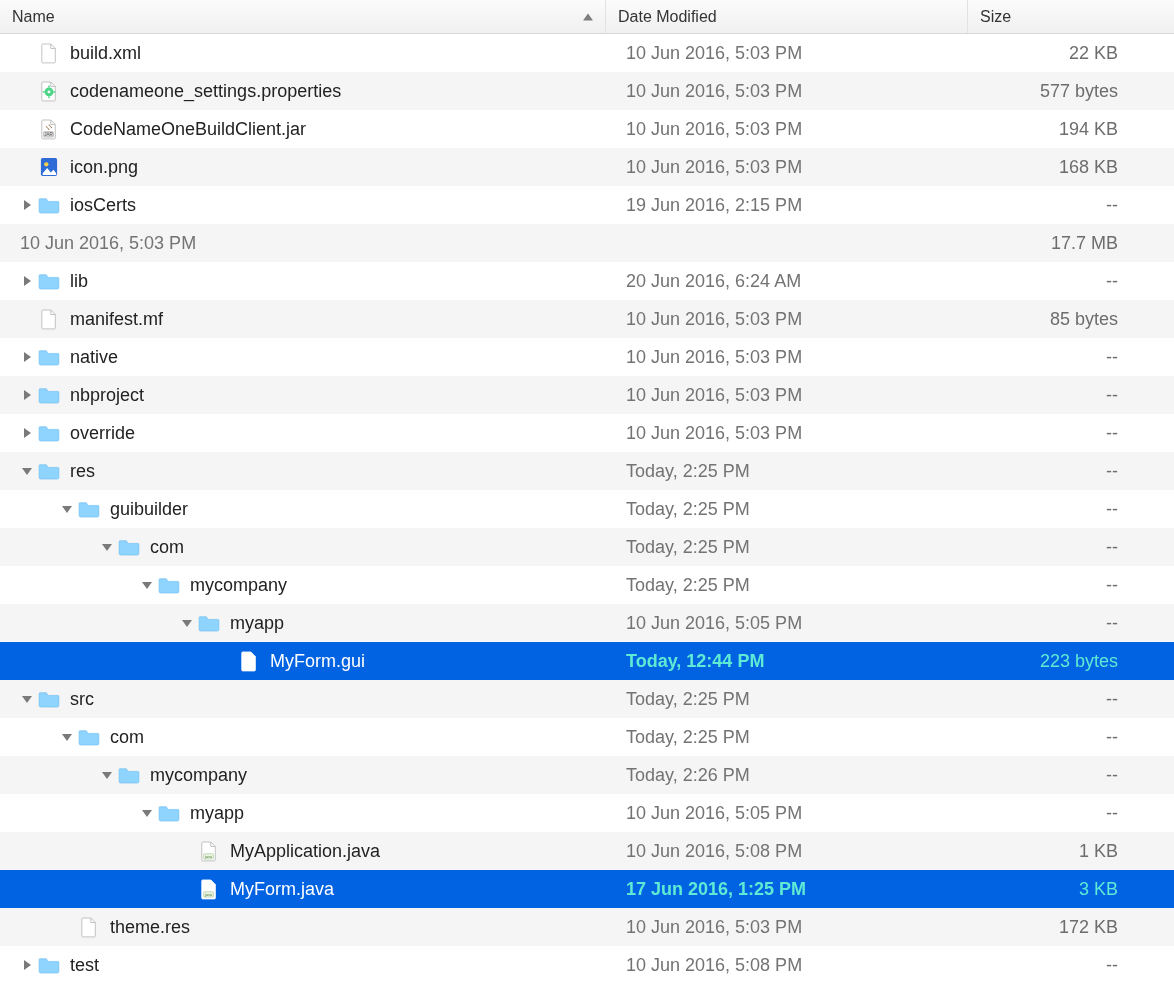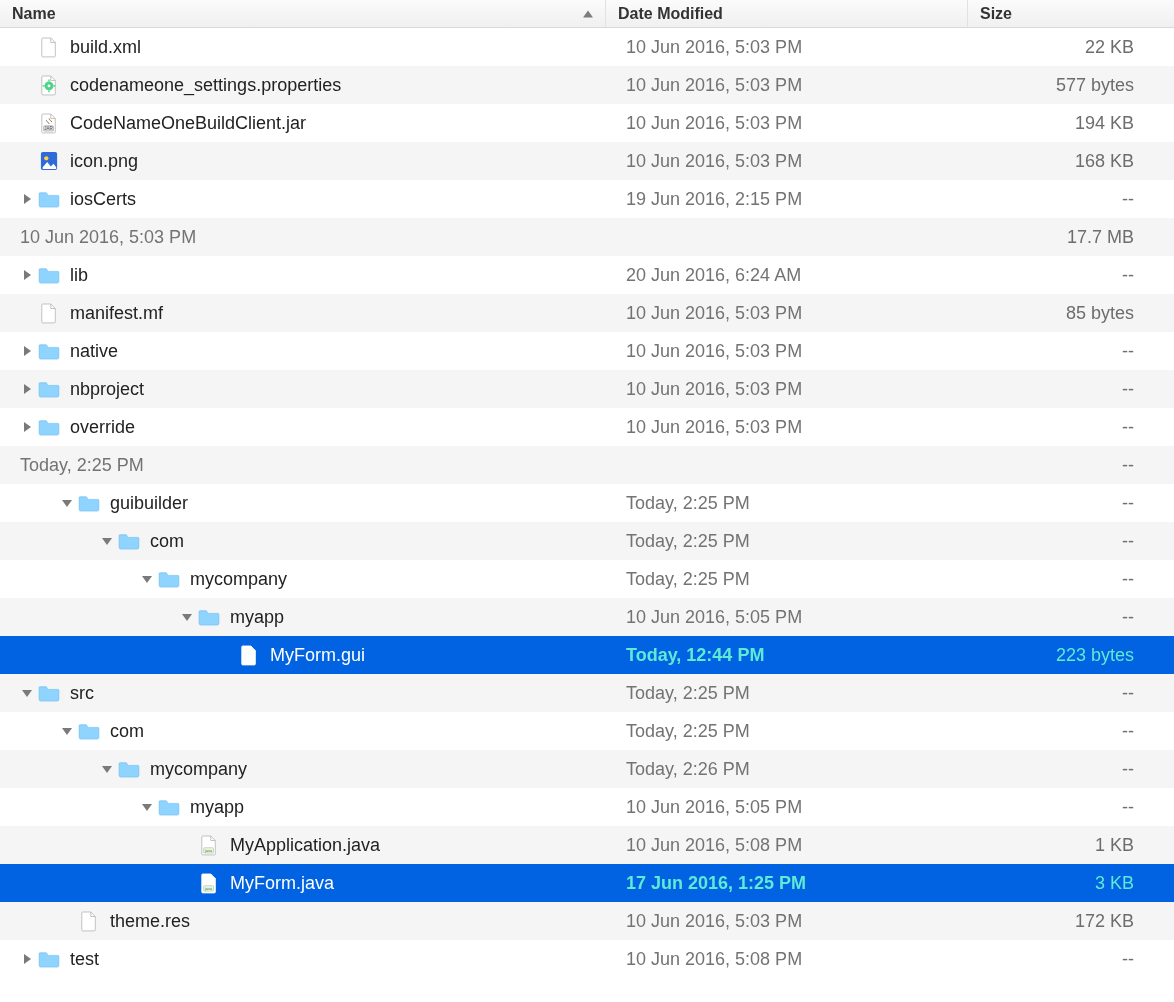--- a/index.html
+++ b/index.html
@@ -5,27 +5,26 @@
   * { margin: 0; padding: 0; box-sizing: border-box; }
   body {
     font-family: -apple-system, "Helvetica Neue", Helvetica, Arial, sans-serif;
     font-size: 17px;
     color: #222;
     background: #fff;
     width: 1174px;
   }
   .header {
     display: flex;
-    height: 28px;
+    height: 34px;
     background: linear-gradient(#fbfbfb, #f0f0f0);
     border-bottom: 1px solid #d9d9d9;
     font-size: 16px;
     color: #333;
     user-select: none;
-    font-weight: bold;
   }
   .header .col {
     display: flex;
     align-items: center;
     padding: 0 12px;
     border-right: 1px solid #e2e2e2;
     position: relative;
   }
   .header .col:last-child { border-right: none; }
   .col-name { flex: 0 0 606px; }
@@ -63,21 +62,21 @@
   }
   .date-cell {
     flex: 0 0 362px;
     padding-left: 20px;
     color: #737373;
     white-space: nowrap;
   }
   .size-cell {
     flex: 1 1 auto;
     text-align: right;
-    padding-right: 40px;
+    padding-right: 56px;
     color: #6d6d6d;
     white-space: nowrap;
   }
 
   .disclosure {
     width: 18px;
     display: inline-flex;
     justify-content: center;
     margin-right: 2px;
   }
@@ -288,20 +287,32 @@
           <svg class="folder-svg" viewBox="0 0 24 20">
             <path d="M2 3h7l2 3h11a1 1 0 0 1 1 1v10a2 2 0 0 1-2 2H3a2 2 0 0 1-2-2V4a1 1 0 0 1 1-1z" fill="#8fd3ff" stroke="#5fb9ef" stroke-width="0.6"></path>
           </svg>
         </span>
         <span>override</span>
       </div>
       <div class="date-cell">10 Jun 2016, 5:03 PM</div>
       <div class="size-cell">--</div>
     </div>
     <div class="row alt">
+      <div class="name-cell">
+        <span class="indent-pad" style="width: 18px;"></span>
+        <span class="disclosure">
+          <span class="tri-down"></span>
+        </span>
+        <span class="icon">
+          <svg class="folder-svg" viewBox="0 0 24 20">
+            <path d="M2 3h7l2 3h11a1 1 0 0 1 1 1v10a2 2 0 0 1-2 2H3a2 2 0 0 1-2-2V4a1 1 0 0 1 1-1z" fill="#8fd3ff" stroke="#5fb9ef" stroke-width="0.6"></path>
+          </svg>
+        </span>
+        <span>res</span>
+      </div>
       <div class="date-cell">Today, 2:25 PM</div>
       <div class="size-cell">--</div>
     </div>
     <div class="row">
       <div class="name-cell">
         <span class="indent-pad" style="width: 58px;"></span>
         <span class="disclosure">
           <span class="tri-down"></span>
         </span>
         <span class="icon">

